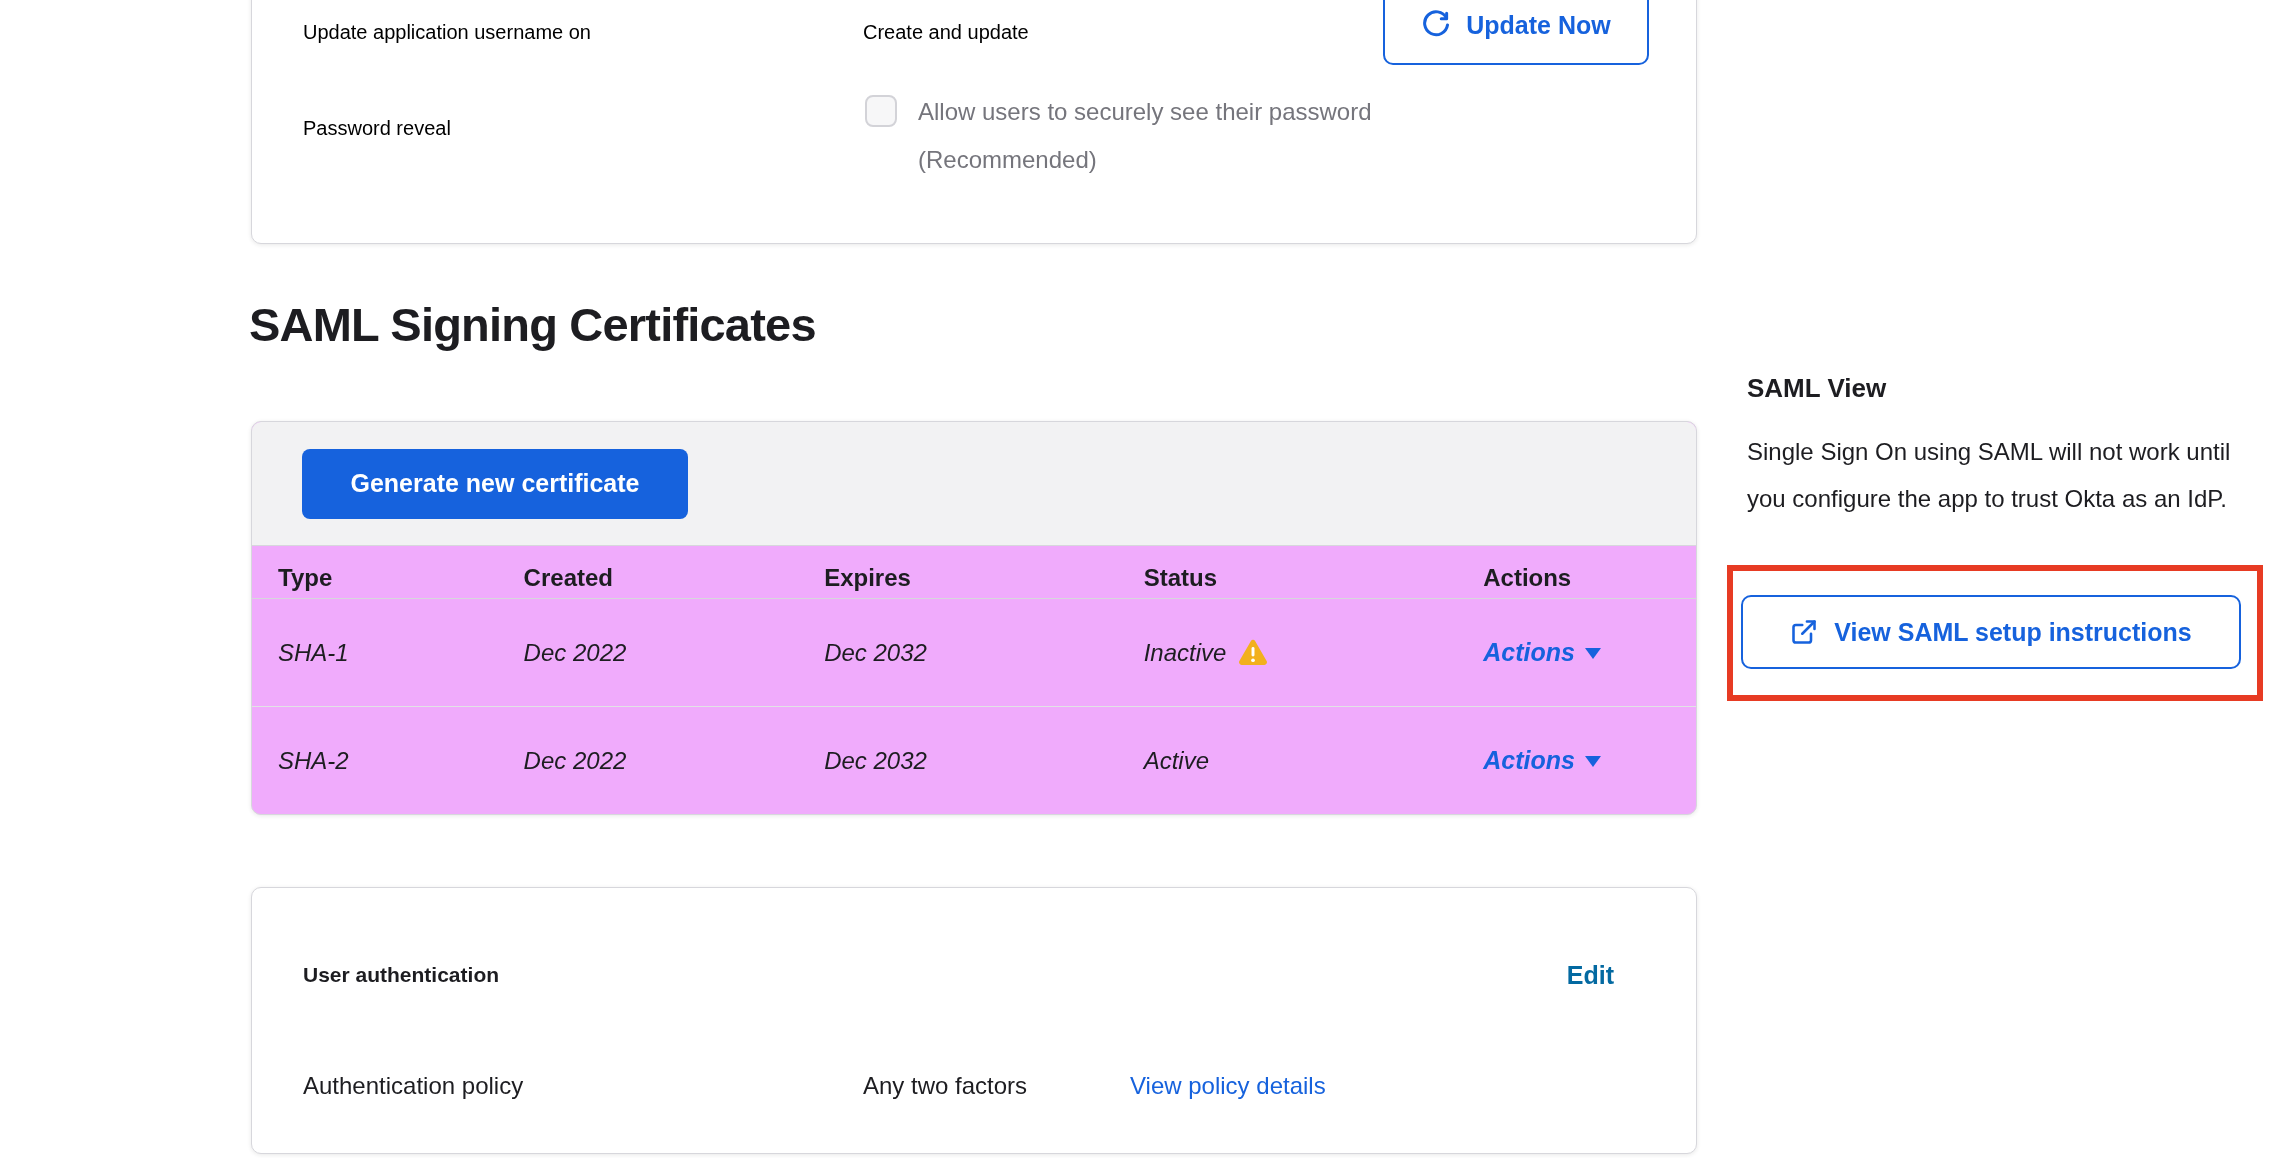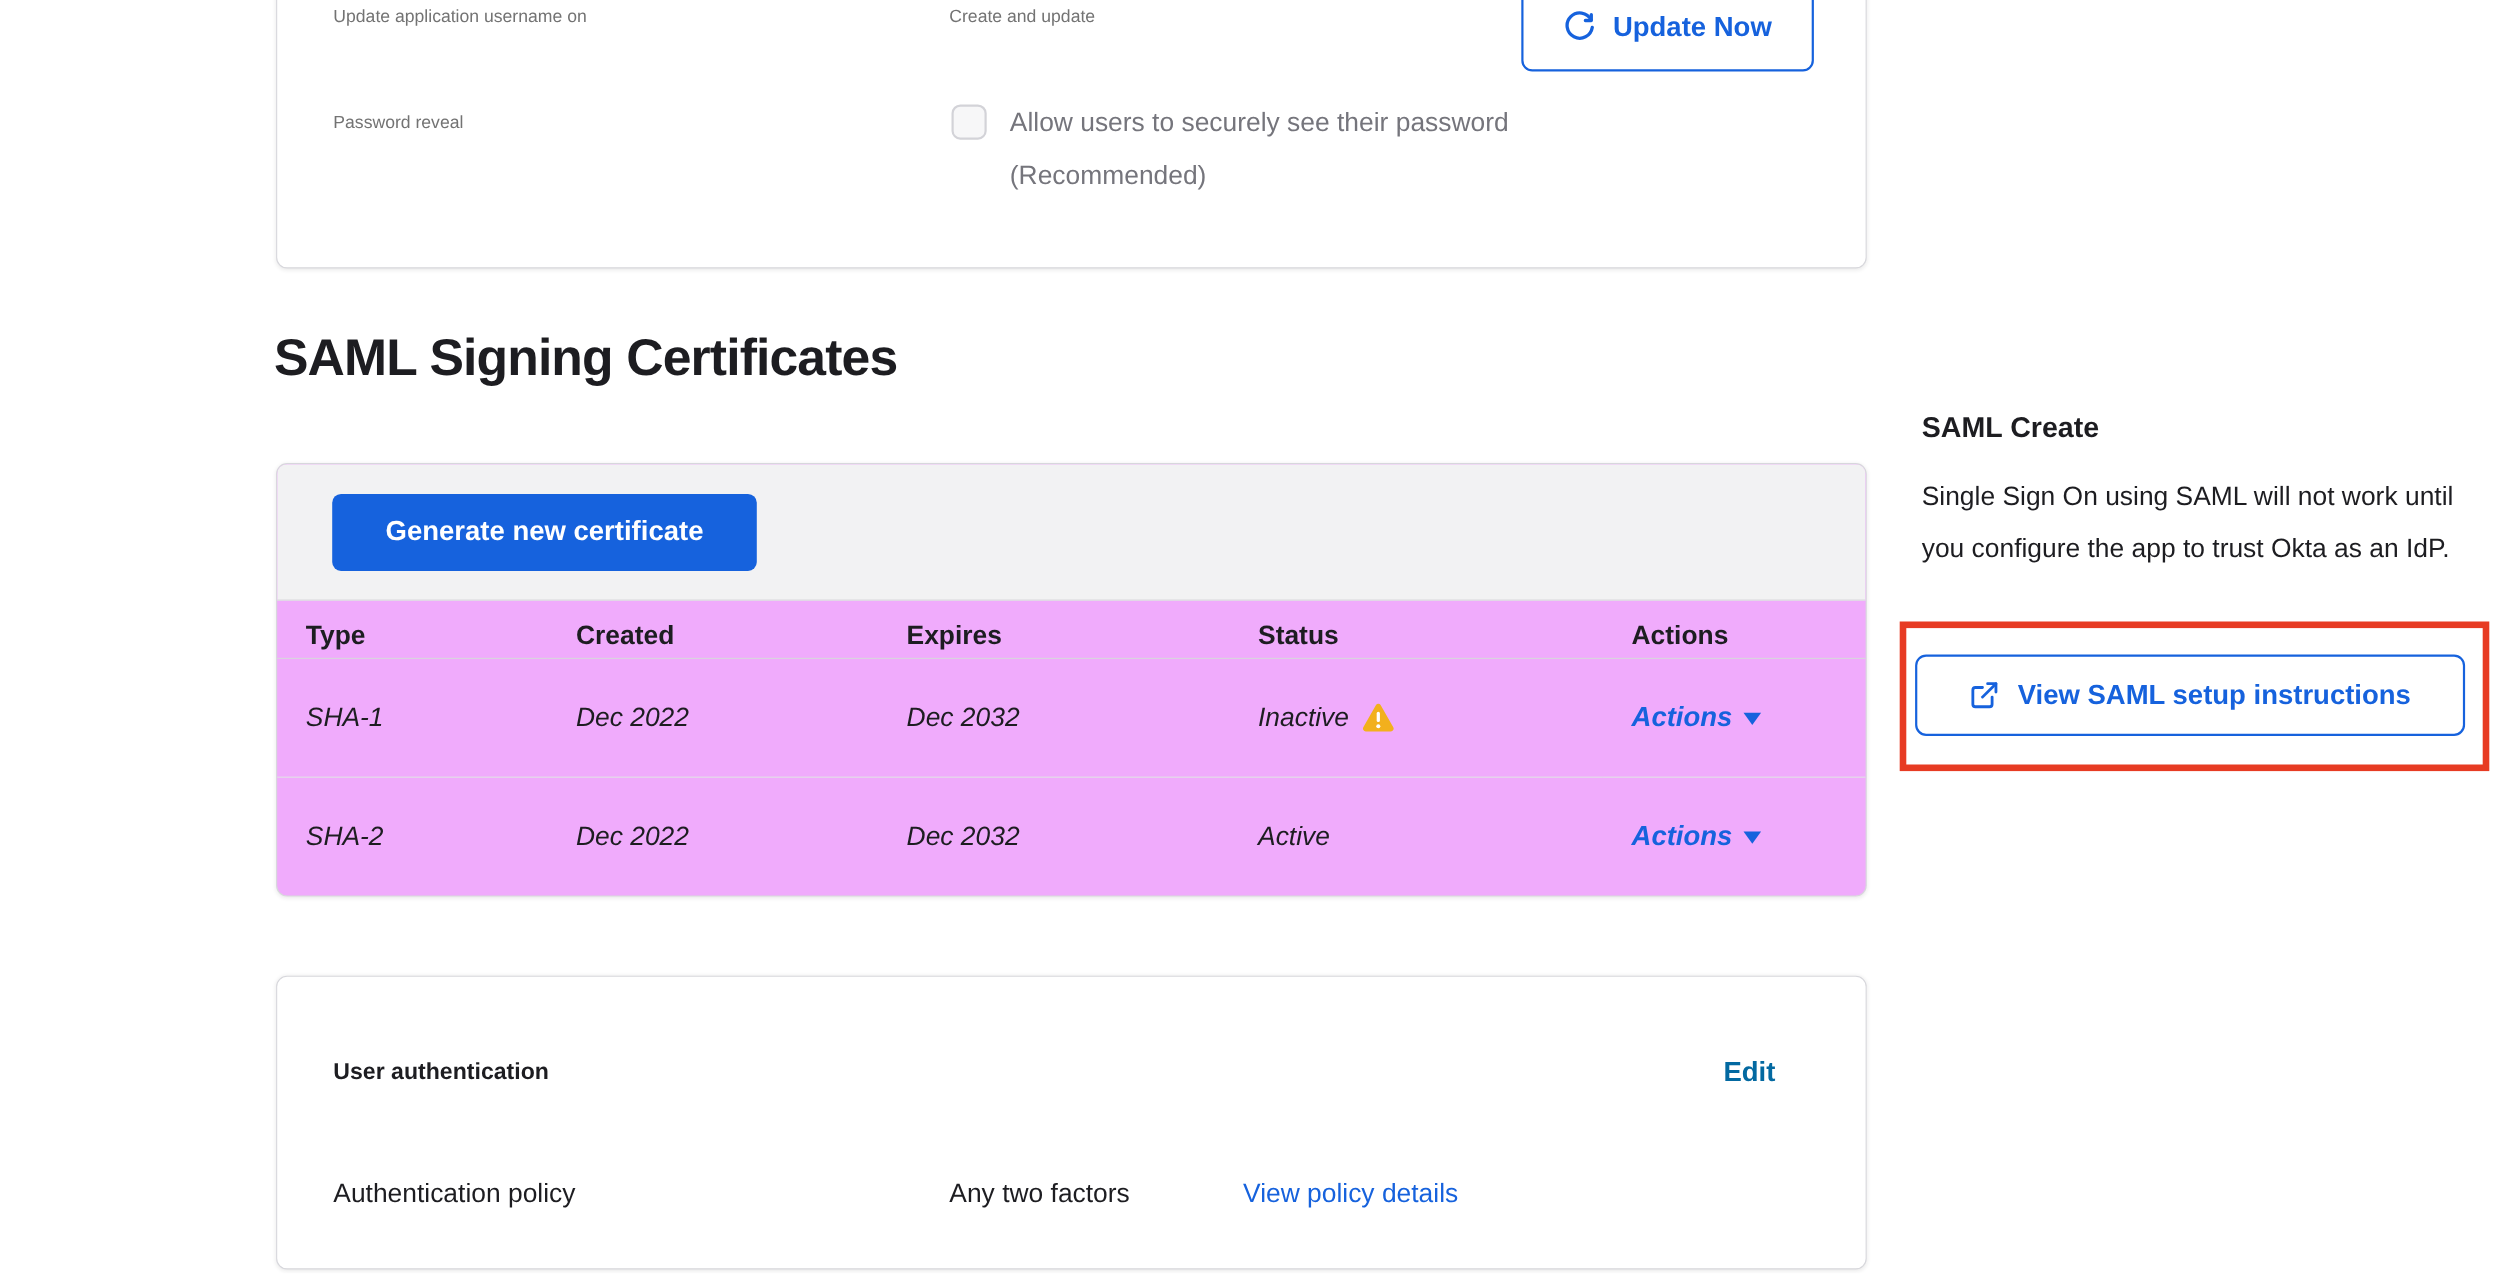--- a/index.html
+++ b/index.html
@@ -18,21 +18,21 @@
   
   .top-panel {
     position: absolute;
     left: 251px; top: -82px;
     width: 1446px; height: 326px;
     background: #fff;
     border: 1px solid #d7d7dc;
     border-radius: 10px;
     box-shadow: 0 1px 4px rgba(29,29,33,.10);
   }
-  .tp-label { position: absolute; font-size: 16px; line-height: 30px; color: #737373; }
+  .tp-label { position: absolute; font-size: 20px; line-height: 30px; color: #000000; margin-top: 16px; }
   .tp-label1 { left: 51px; top: 82px; }
   .tp-value1 { left: 611px; top: 82px; }
   .tp-label2 { left: 51px; top: 178px; }
   .update-btn {
     position: absolute; left: 1131px; top: 66px;
     width: 266px; height: 80px;
     background: #fff;
     border: 2px solid #1662dd;
     border-radius: 10px;
     color: #1662dd; font-weight: bold; font-size: 25px;
@@ -249,21 +249,21 @@
             <span class="actions-link">
               <span>Actions</span>
               <span class="caret-down"></span>
             </span>
           </td>
         </tr>
       </tbody>
     </table>
   </section>
 
-  <h3 class="saml-setup-heading">SAML Create</h3>
+  <h3 class="saml-setup-heading">SAML View</h3>
   <p class="saml-setup-desc">Single Sign On using SAML will not work until you configure the app to trust Okta as an IdP.</p>
 
   <button class="view-saml-btn">
     <span class="icon">
       <svg width="28" height="28" viewBox="0 0 24 24" fill="none" stroke="#1662dd" stroke-width="2.2" stroke-linecap="round" stroke-linejoin="round">
         <path d="M18 13.5V19a2 2 0 0 1-2 2H5a2 2 0 0 1-2-2V8a2 2 0 0 1 2-2h5.5"></path>
         <path d="M14.5 3H21v6.5"></path>
         <path d="M10.5 13.5 L21 3"></path>
       </svg>
     </span>

